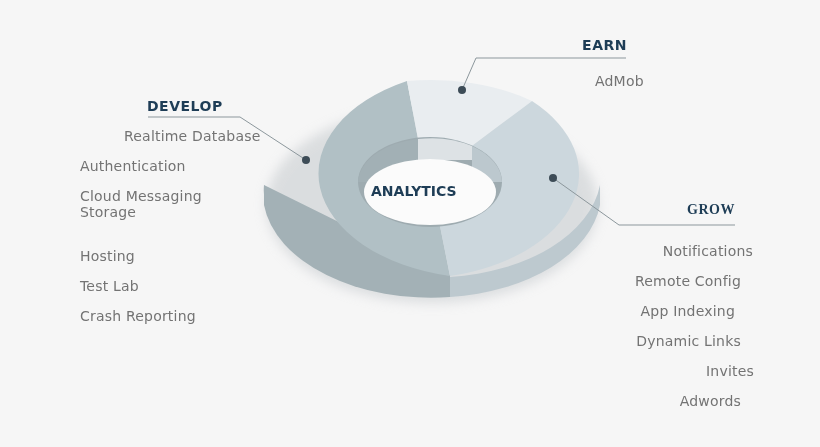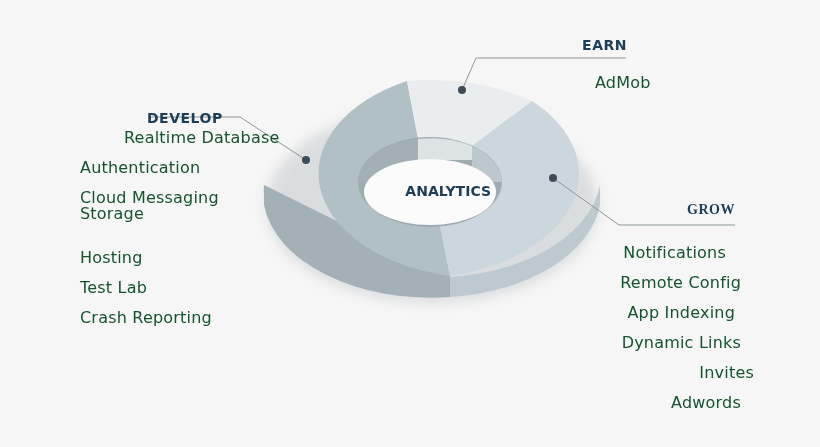--- a/index.html
+++ b/index.html
@@ -2,24 +2,24 @@
 <html><head>
 <meta charset="utf-8">
 <style>
   html, body { margin: 0; padding: 0; }
   body {
     width: 820px; height: 447px; background: #f6f6f6; position: relative;
     overflow: hidden; font-family: "DejaVu Sans", sans-serif; color: #1f3f57;
   }
   #diagram { position: absolute; left: 0; top: 0; width: 820px; height: 447px; }
   .heading { position: absolute; font-weight: bold; font-size: 14px; letter-spacing: 0.5px; color: #1e3d56; }
-  .item { position: absolute; font-size: 16px; color: #14532d; letter-spacing: 0.2px; }
+  .item { position: absolute; font-size: 14px; color: #737373; letter-spacing: 0.2px; }
   .left { text-align: left; }
   .right { text-align: center; }
-  .center-label { position: absolute; font-weight: bold; font-size: 14px; color: #1e3d56; text-align: right; width: 120px; left: 371px; top: 183px; }
+  .center-label { position: absolute; font-weight: bold; font-size: 14px; color: #1e3d56; text-align: left; width: 120px; left: 371px; top: 183px; }
 </style>
 </head>
 <body>
 
 <svg id="diagram" viewBox="0 0 820 447" xmlns="http://www.w3.org/2000/svg">
   <defs>
     <filter id="shadow" x="-20%" y="-20%" width="140%" height="150%">
       <feGaussianBlur stdDeviation="6"></feGaussianBlur>
     </filter>
     <clipPath id="leftHalf">
@@ -50,31 +50,31 @@
   <polyline points="148,117 240,117 306,160" fill="none" stroke="#8c979c" stroke-width="1"></polyline>
   <polyline points="462,90 476,58 626,58" fill="none" stroke="#8c979c" stroke-width="1"></polyline>
   <polyline points="553,178 619,225 735,225" fill="none" stroke="#8c979c" stroke-width="1"></polyline>
   <circle cx="306" cy="160" r="4" fill="#3d4c57"></circle>
   <circle cx="462" cy="90" r="4" fill="#3d4c57"></circle>
   <circle cx="553" cy="178" r="4" fill="#3d4c57"></circle>
 </svg>
 
 <div class="center-label">ANALYTICS</div>
 
-<div class="heading" style="left:147px; top:110px;">DEVELOP</div>
+<div class="heading" style="left:147px; top:98px;">DEVELOP</div>
 <div class="item left" style="left:80px; top:128px;margin-left:44px;">Realtime Database</div>
 <div class="item left" style="left:80px; top:158px;">Authentication</div>
 <div class="item left" style="left:80px; top:188px;">Cloud Messaging</div>
 <div class="item left" style="left:80px; top:204px;">Storage</div>
 <div class="item left" style="left:80px; top:248px;">Hosting</div>
 <div class="item left" style="left:80px; top:278px;">Test Lab</div>
 <div class="item left" style="left:80px; top:308px;">Crash Reporting</div>
 
 <div class="heading right" style="right:193px; top:37px;">EARN</div>
 <div class="item left" style="left:595px; top:73px;">AdMob</div>
 
 <div class="heading right" style="right:85px; top:202px;font-family:Liberation Serif, serif;">GROW</div>
-<div class="item right" style="right:94px; top:243px;">Notifications</div>
+<div class="item right" style="right:67px; top:243px;">Notifications</div>
 <div class="item right" style="right:79px; top:273px;">Remote Config</div>
 <div class="item right" style="right:85px; top:303px;">App Indexing</div>
 <div class="item right" style="right:79px; top:333px;">Dynamic Links</div>
 <div class="item right" style="right:66px; top:363px;">Invites</div>
 <div class="item right" style="right:79px; top:393px;">Adwords</div>
 
 </body></html>

